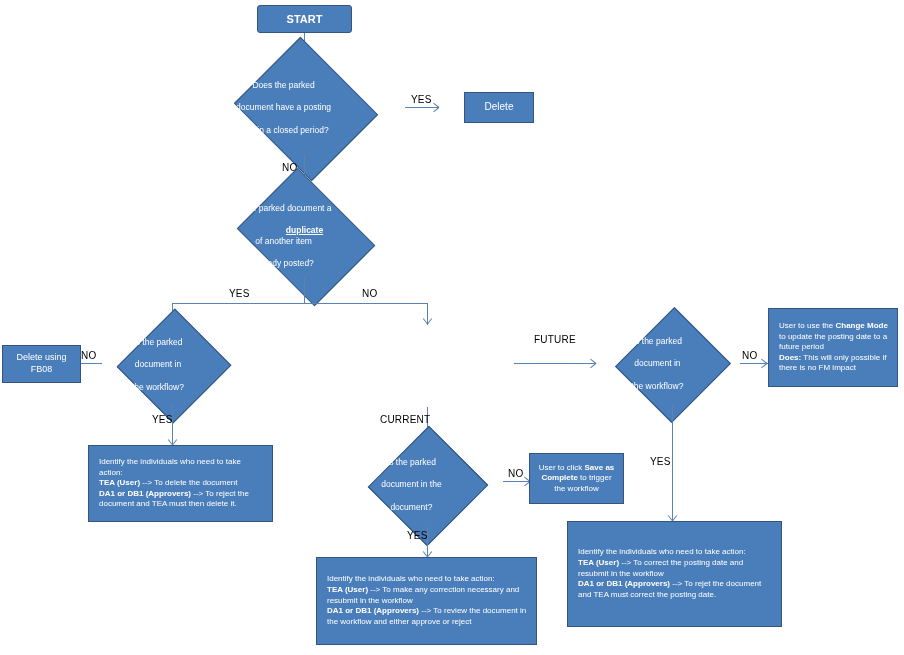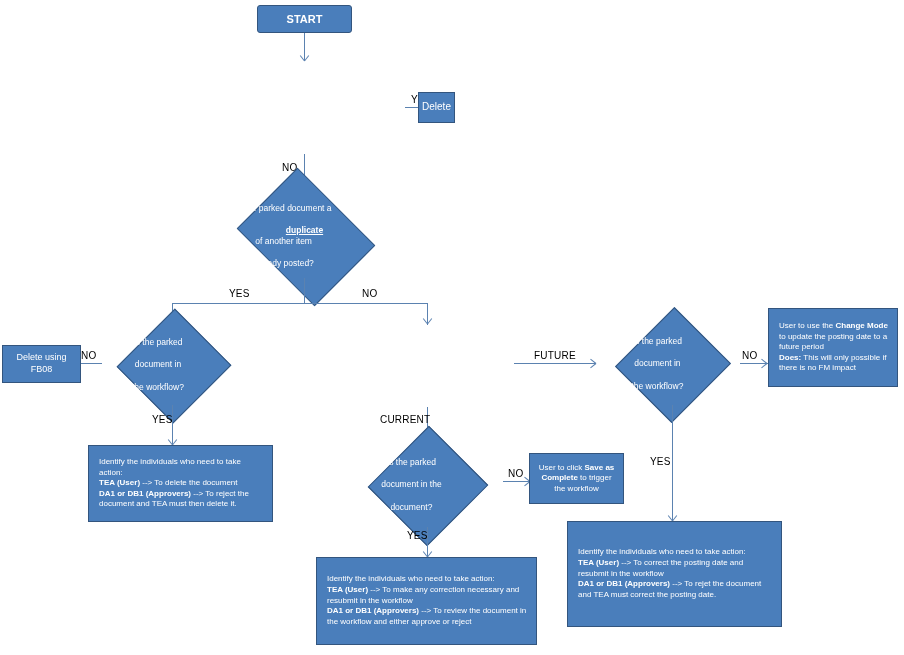--- a/index.html
+++ b/index.html
@@ -126,26 +126,36 @@
 
 <div id="canvas">
 
   <div class="node rounded" style="left:257px; top:5px; width:95px; height:28px; font-size:11px; font-weight:bold;">
     <span>START</span>
   </div>
 
   <div class="line v" style="left:304px; top:33px; height:28px;"></div>
   <div class="arrow down" style="left:300px; top:54px;"></div>
 
+  <div class="diamond" style="left:196px; top:62px; width:217px; height:92px;">
+    <div class="shape" style="width:108px; height:108px; margin-left:-54px; margin-top:-54px; transform: rotate(45deg) scale(1.0, 0.855);"></div>
+    <div class="label" style="font-size:8.5px;">
+      <span>
+        <span>Does the parked</span><br>
+        <span>document have a posting</span><br>
+        <span>date in a closed period?</span>
+      </span>
+    </div>
+  </div>
 
   <div class="line h" style="left:405px; top:107px; width:34px;"></div>
   <div class="arrow right" style="left:432px; top:103px;"></div>
   <div class="edge-label" style="left:411px; top:94px;">YES</div>
 
-  <div class="node" style="left:418px; top:92px; width:37px; height:31px; font-size:10px;">
+  <div class="node" style="left:464px; top:92px; width:70px; height:31px; font-size:10px;">
     <span>Delete</span>
   </div>
 
   <div class="line v" style="left:304px; top:154px; height:40px;"></div>
   <div class="arrow down" style="left:300px; top:187px;"></div>
   <div class="edge-label" style="left:282px; top:162px;">NO</div>
 
   <div class="diamond" style="left:196px; top:194px; width:217px; height:84px;">
     <div class="shape" style="width:108px; height:108px; margin-left:-54px; margin-top:-54px; transform: rotate(45deg) scale(1.0, 0.78);"></div>
     <div class="label" style="font-size:8.5px;">
@@ -196,21 +206,21 @@
     <span>
       <span>Identify the individuals who need to take action:</span><br>
       <b>TEA (User)</b><span> --&gt; To delete the document</span><br>
       <b>DA1 or DB1 (Approvers)</b><span> --&gt; To reject the document and TEA must then delete it.</span>
     </span>
   </div>
 
 
   <div class="line h" style="left:514px; top:363px; width:82px;"></div>
   <div class="arrow right" style="left:589px; top:359px;"></div>
-  <div class="edge-label" style="left:534px; top:350px;">FUTURE</div>
+  <div class="edge-label" style="left:534px; top:334px;">FUTURE</div>
 
   <div class="line v" style="left:427px; top:407px; height:36px;"></div>
   <div class="arrow down" style="left:423px; top:436px;"></div>
   <div class="edge-label" style="left:380px; top:414px;">CURRENT</div>
 
   <div class="diamond" style="left:346px; top:443px; width:162px; height:84px;">
     <div class="shape" style="width:82px; height:82px; margin-left:-41px; margin-top:-41px; transform: rotate(45deg) scale(1.0, 1.03);"></div>
     <div class="label" style="font-size:8.5px;">
       <span>
         <span>Is the parked</span><br>

